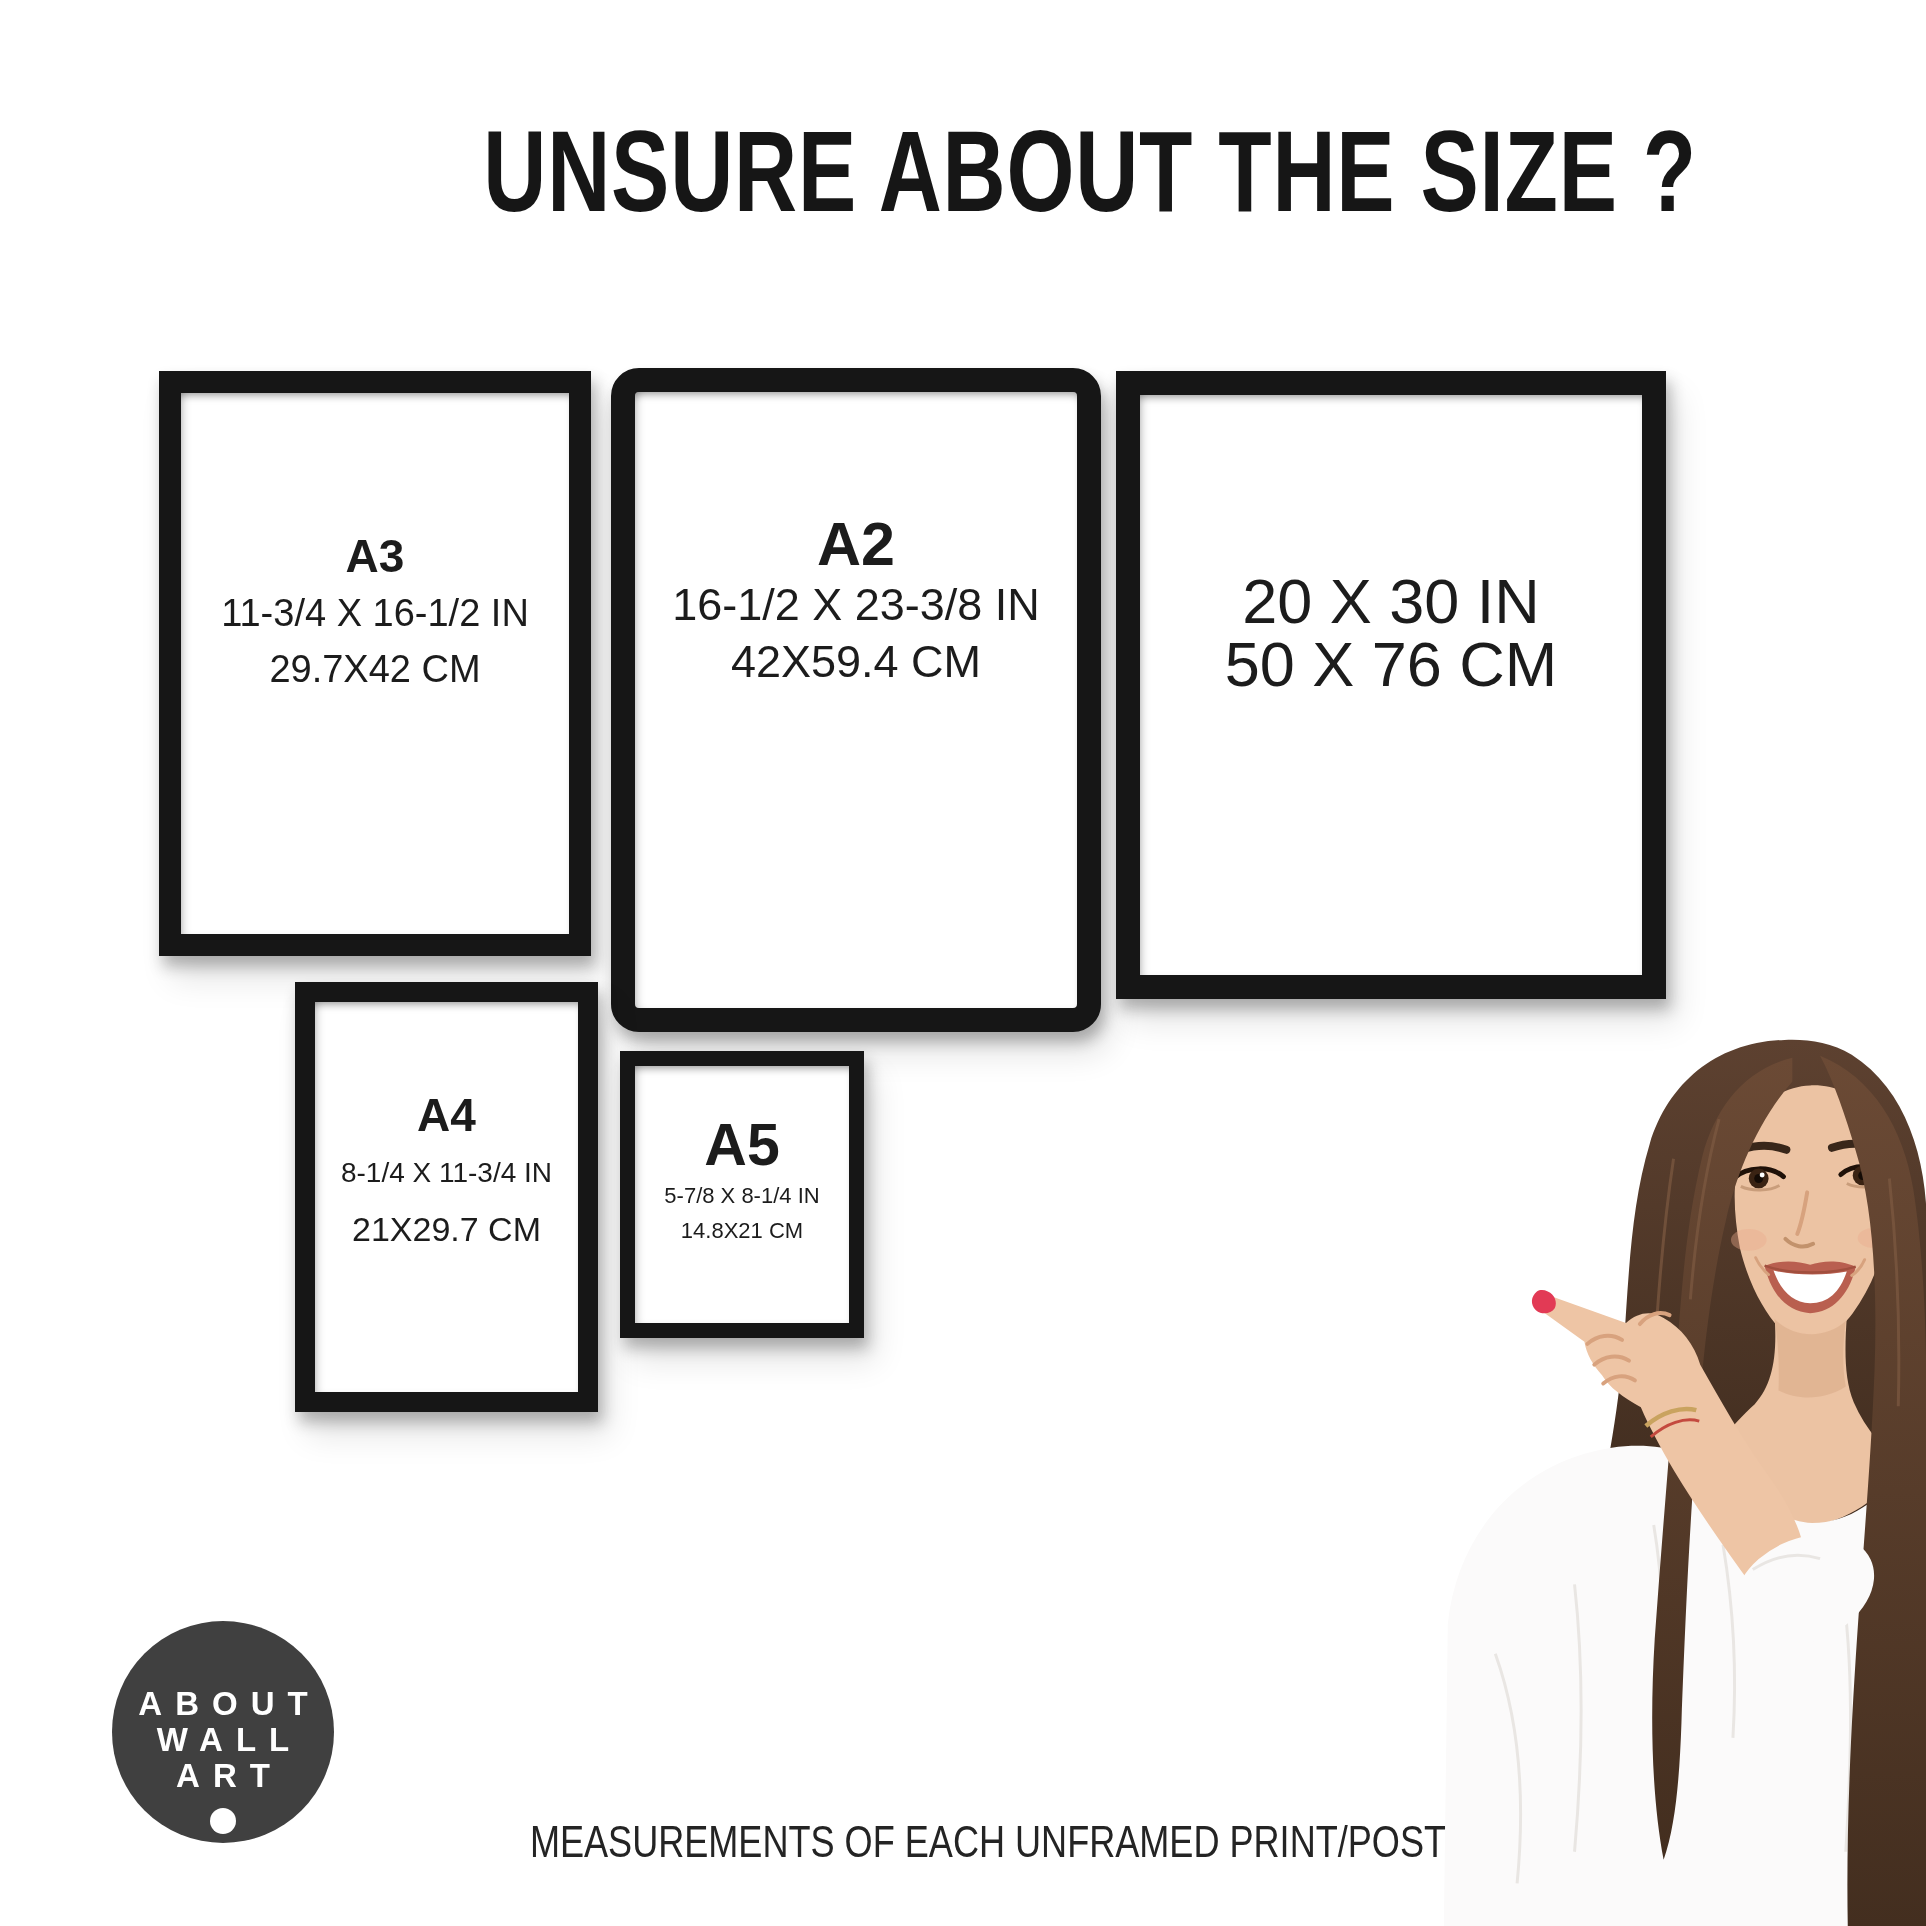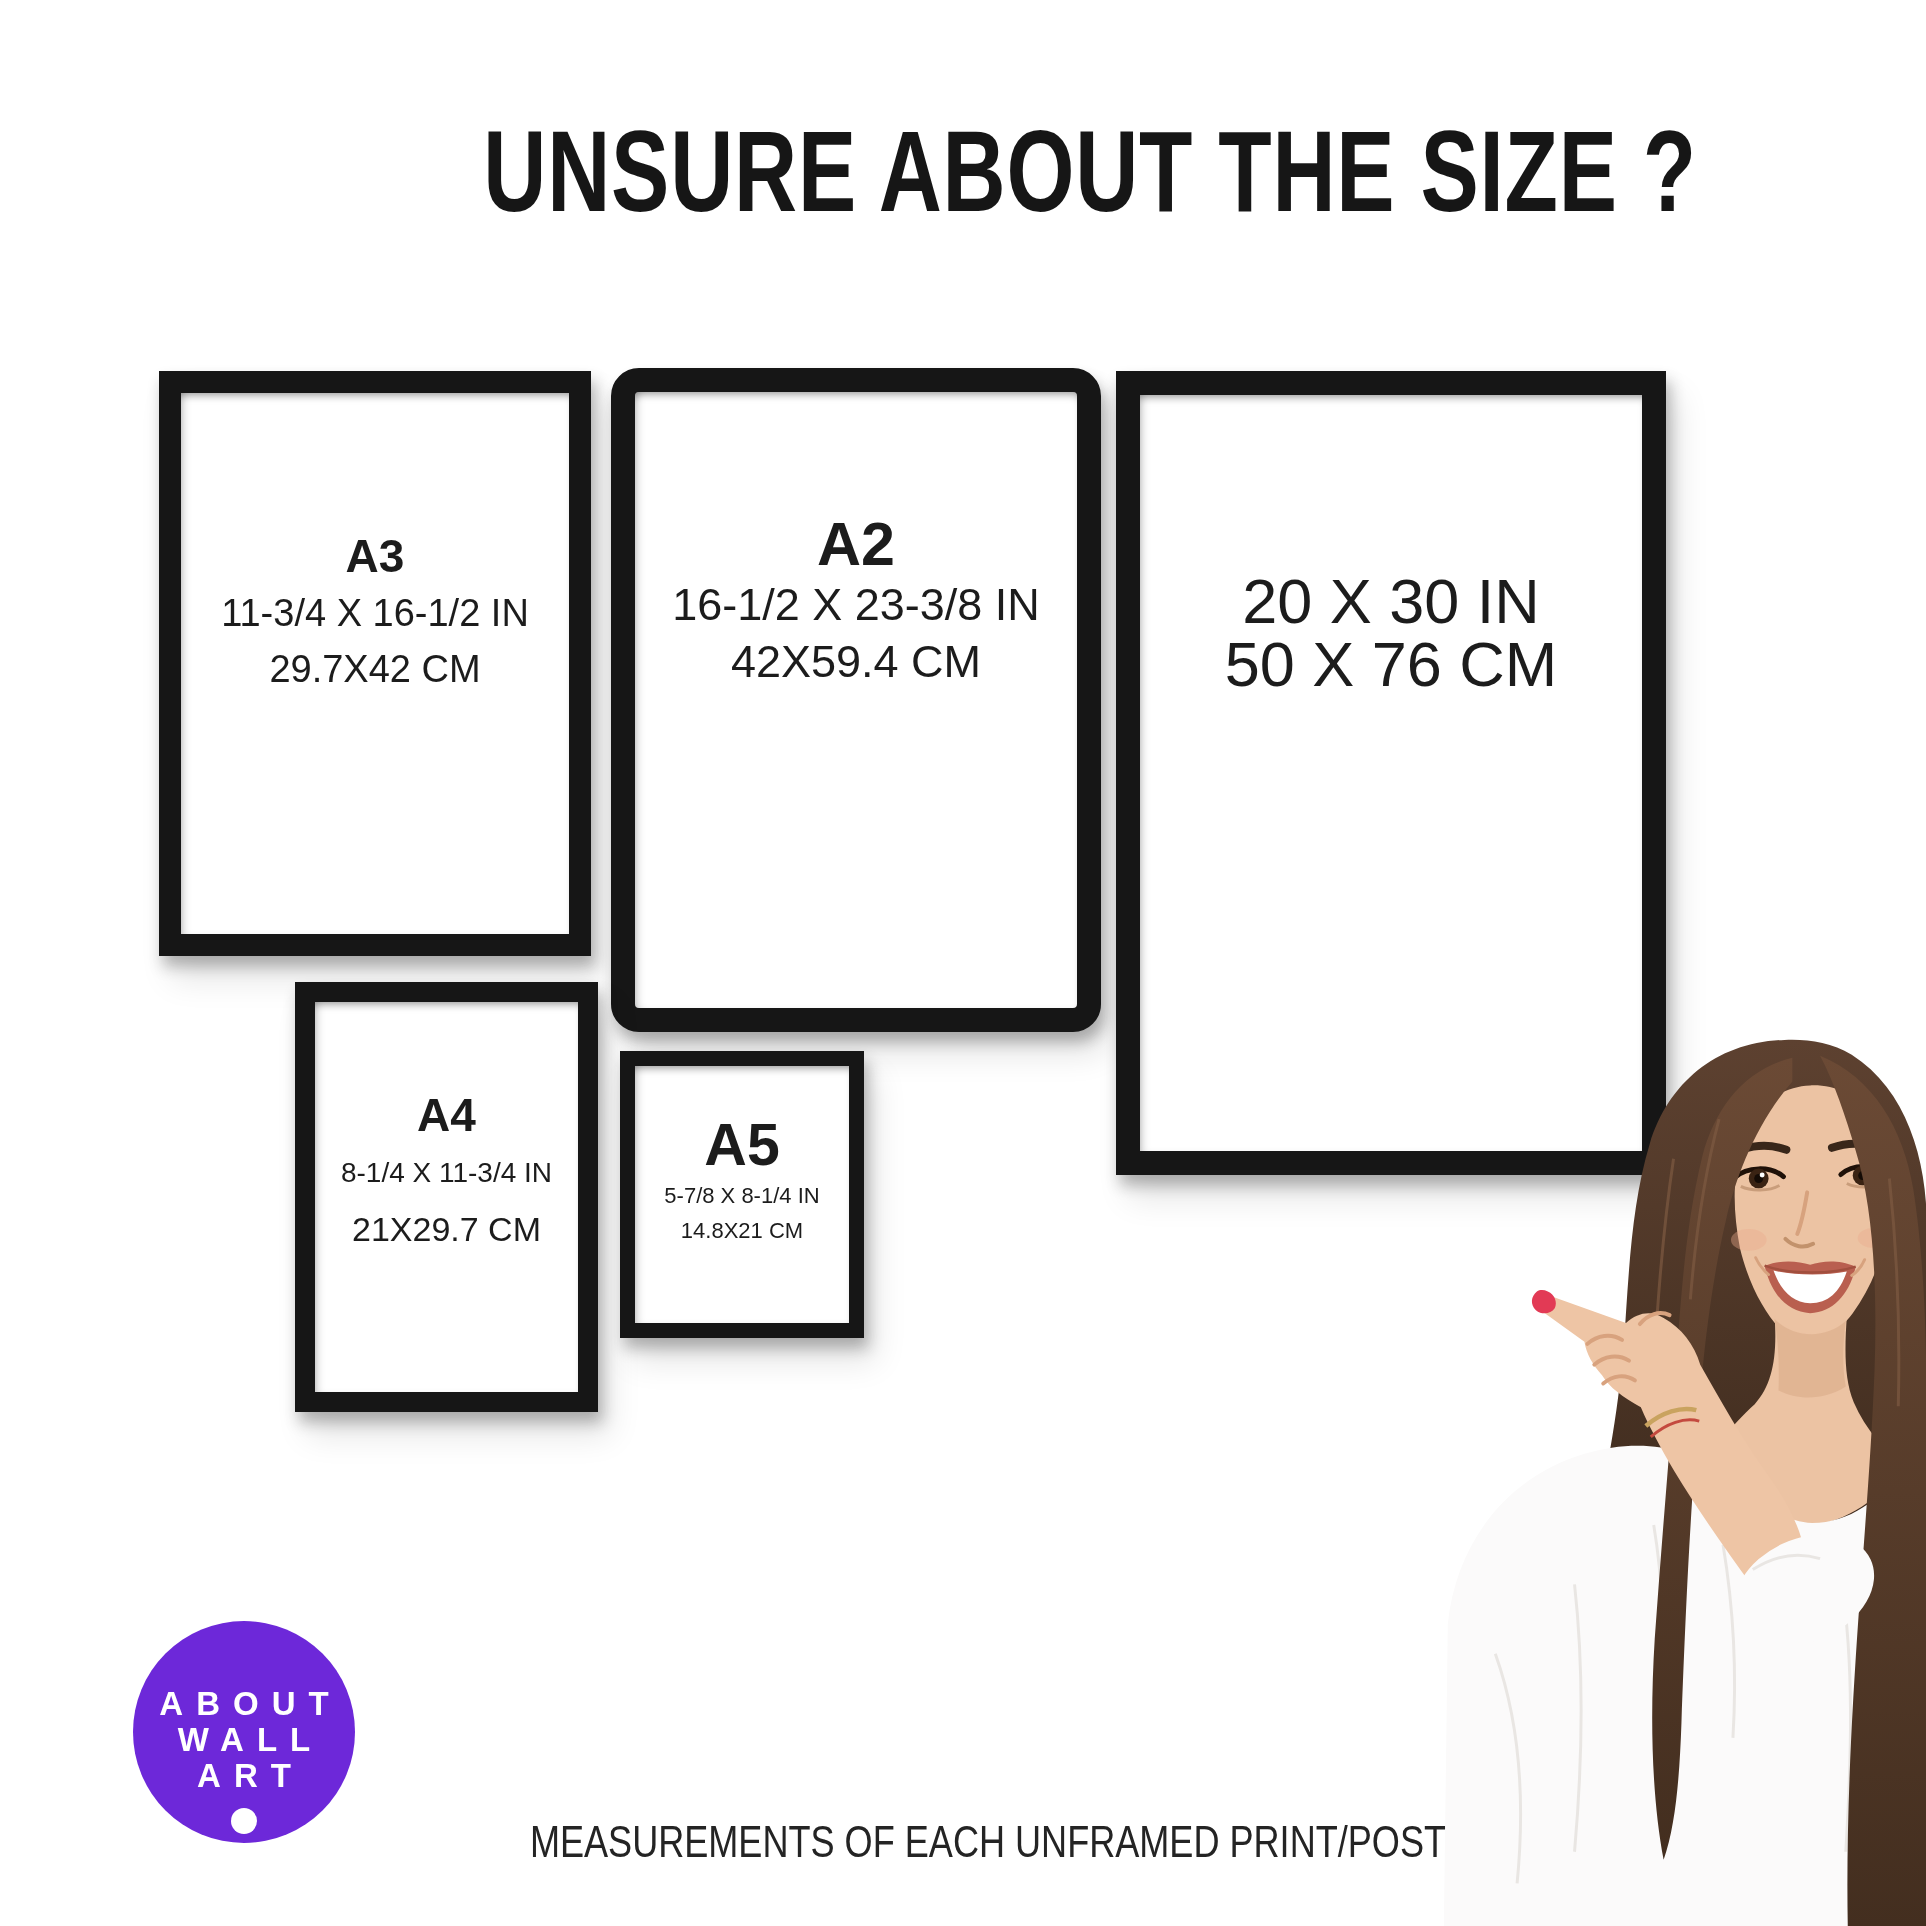--- a/index.html
+++ b/index.html
@@ -18,21 +18,21 @@
   .frame{
     position:absolute;box-sizing:border-box;background:#ffffff;
     border-style:solid;border-color:#161616;
     box-shadow:4px 10px 14px rgba(25,25,25,0.30),
                12px 24px 30px rgba(0,0,0,0.10),
                inset 0 7px 9px -5px rgba(0,0,0,0.40),
                inset 7px 0 9px -5px rgba(0,0,0,0.22);
   }
   #frame-a3   {left:159px; top:371px;  width:432px; height:585px; border-width:22px;}
   #frame-a2   {left:611px; top:368px;  width:490px; height:664px; border-width:24px;border-radius:28px;}
-  #frame-p2030{left:1116px;top:371px;  width:550px; height:804px; border-width:24px;}
+  #frame-p2030{left:1116px;top:371px;  width:550px; height:628px; border-width:24px;}
   #frame-a4   {left:295px; top:982px;  width:303px; height:430px; border-width:20px;}
   #frame-a5   {left:620px; top:1051px; width:244px; height:287px; border-width:15px;}
 
   .ft{position:absolute;left:0;right:0;text-align:center;color:#1c1c1c;white-space:nowrap;}
   .frame-label{font-weight:700;}
   #frame-a3 .ft{top:135px;}
   #frame-a3 .frame-label{font-size:46px;line-height:57px;}
   #frame-a3 .frame-in,#frame-a3 .frame-cm{font-size:38px;line-height:56px;}
 
   #frame-a2 .ft{top:121px;}
@@ -47,22 +47,22 @@
   #frame-a4 .frame-in{font-size:28px;line-height:59px;}
   #frame-a4 .frame-cm{font-size:34px;line-height:54px;}
 
   #frame-a5 .ft{top:49px;}
   #frame-a5 .frame-label{font-size:59px;line-height:61px;}
   #frame-a5 .frame-in{font-size:22px;line-height:40px;}
   #frame-a5 .frame-cm{font-size:22px;line-height:30px;}
 
   
   #logo{
-    position:absolute;left:133px;top:1621px;width:222px;height:222px;
-    border-radius:50%;background:#6d28d9;
+    position:absolute;left:112px;top:1621px;width:222px;height:222px;
+    border-radius:50%;background:#404040;
   }
   #logo .logo-text{position:absolute;top:65px;left:0;right:0;}
   #logo .logo-line{
     color:#ffffff;font-weight:700;font-size:33px;line-height:36px;
     text-align:center;letter-spacing:13px;padding-left:13px;white-space:nowrap;
   }
   #logo .logo-dot{
     position:absolute;left:98px;top:187px;width:26px;height:26px;
     border-radius:50%;background:#ffffff;
   }

